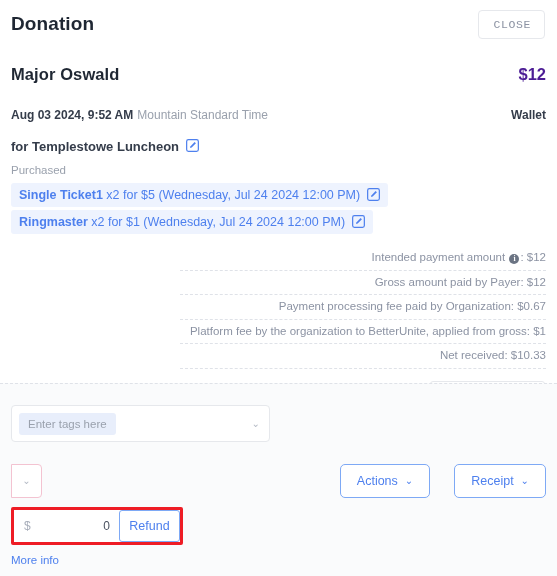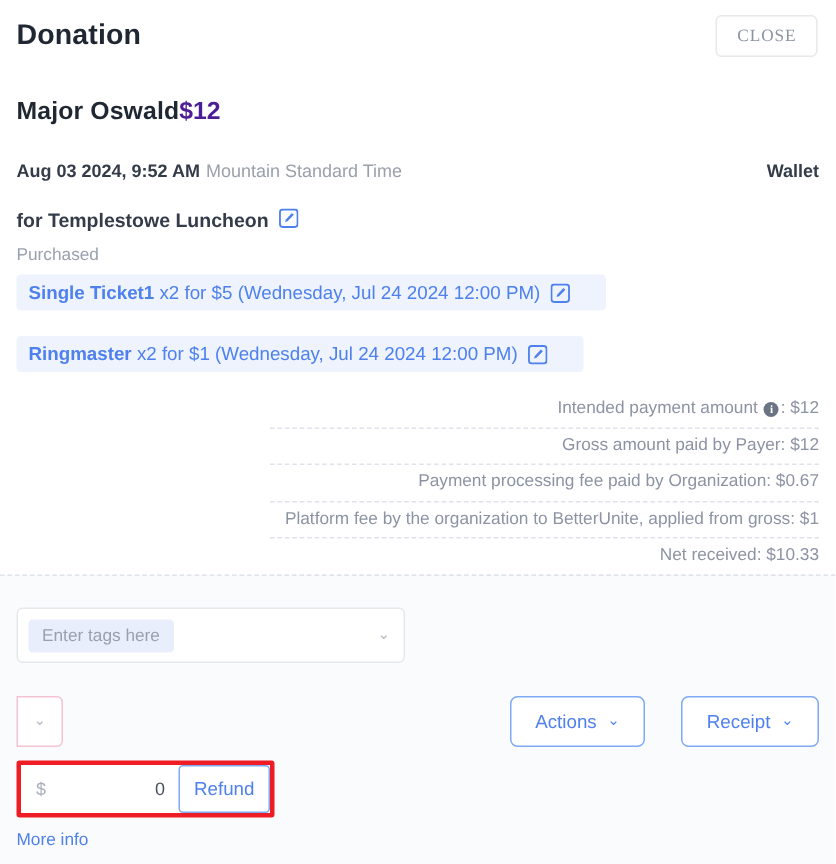--- a/index.html
+++ b/index.html
@@ -39,37 +39,37 @@
   }
   .close-btn {
     font-size: 11.5px;
     color: #8c93a3;
     letter-spacing: 0.6px;
     background: #ffffff;
     border: 1px solid #e6e8ec;
     border-radius: 4px;
     padding: 7px 13px 7px 14px;
     cursor: pointer;
-    font-family: Liberation Serif, serif;
+    font-family: Liberation Mono, monospace;
   }
 
   
   .body-wrap {
     position: absolute;
     top: 48px; left: 0;
     width: 557px;
     height: 335px;
     background: #ffffff;
     padding: 0 11px;
   }
 
   .name-row {
     display: flex;
     align-items: flex-start;
-    justify-content: flex-start;
+    justify-content: space-between;
     padding-top: 17px;
   }
   .donor-name {
     font-size: 16.5px;
     font-weight: bold;
     color: #1f2733;
     letter-spacing: 0.1px;
   }
   .amount-big {
     font-size: 16.5px;
@@ -169,24 +169,24 @@
   .purchased-label {
     font-size: 11.5px;
     color: #9aa1ad;
     margin-top: 10px;
   }
 
   .ticket-list { margin-top: 7px; }
   .ticket-row {
     background: #eef3fe;
     border-radius: 3px;
-    padding: 5px 24px 5px 8px;
-    margin-bottom: 17px;
-    display: flex;
-    align-items: center;
+    padding: 5px 8px 5px 8px;
+    margin-bottom: 3px;
+    display: flex;
+    align-items: flex-start;
     gap: 7px;
     width: fit-content;
     max-width: 100%;
   }
   .ticket-text {
     font-size: 12.5px;
     color: #4e80ee;
     white-space: nowrap;
   }
   .ticket-text b { font-weight: bold; }

